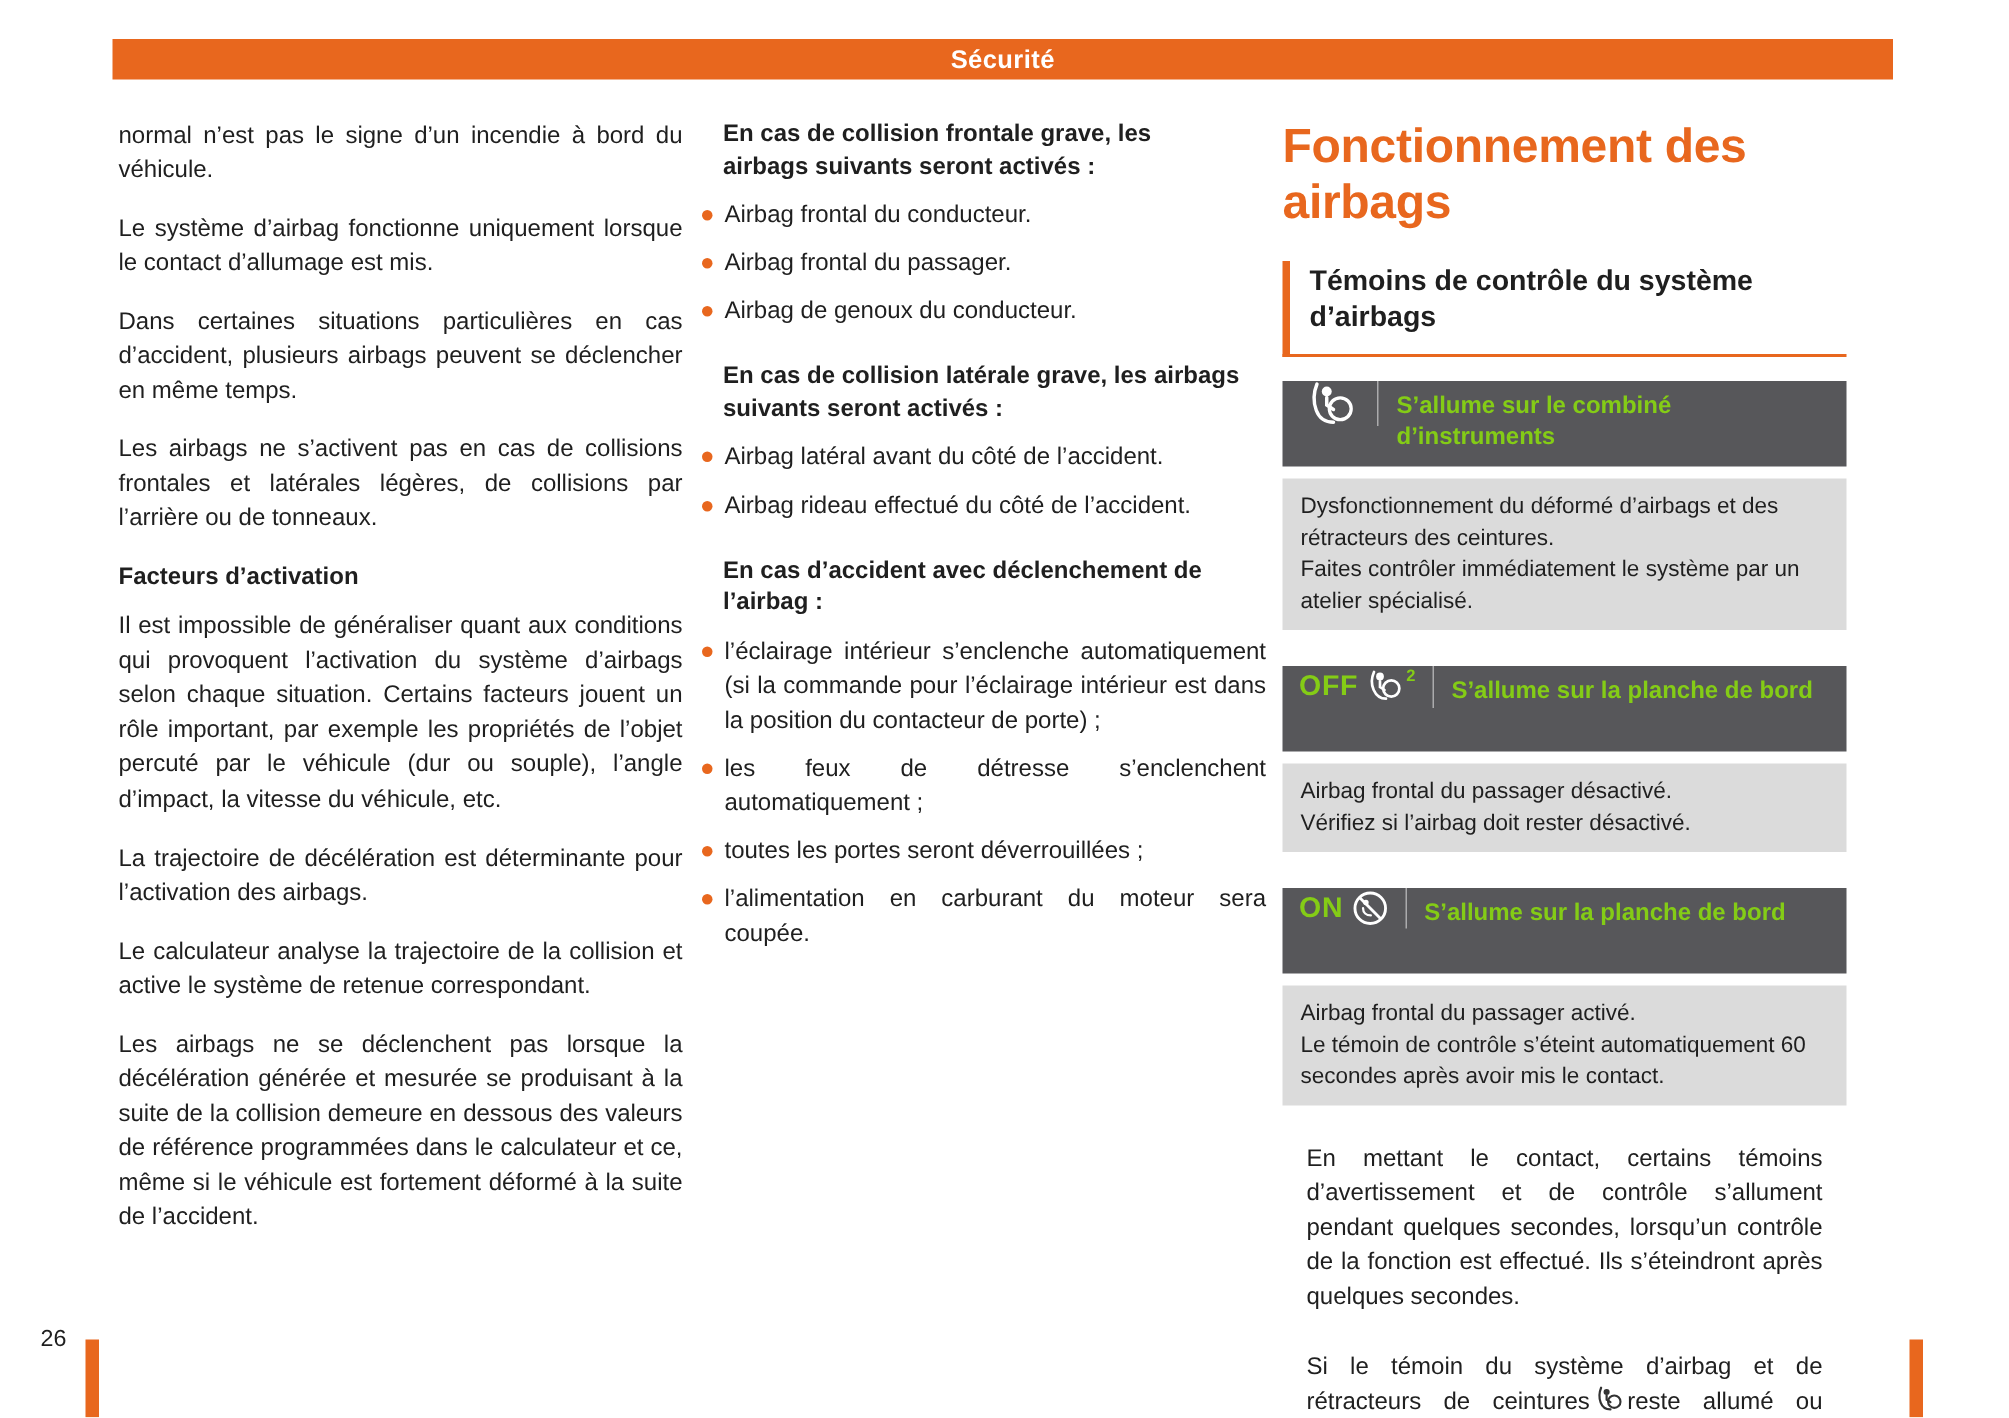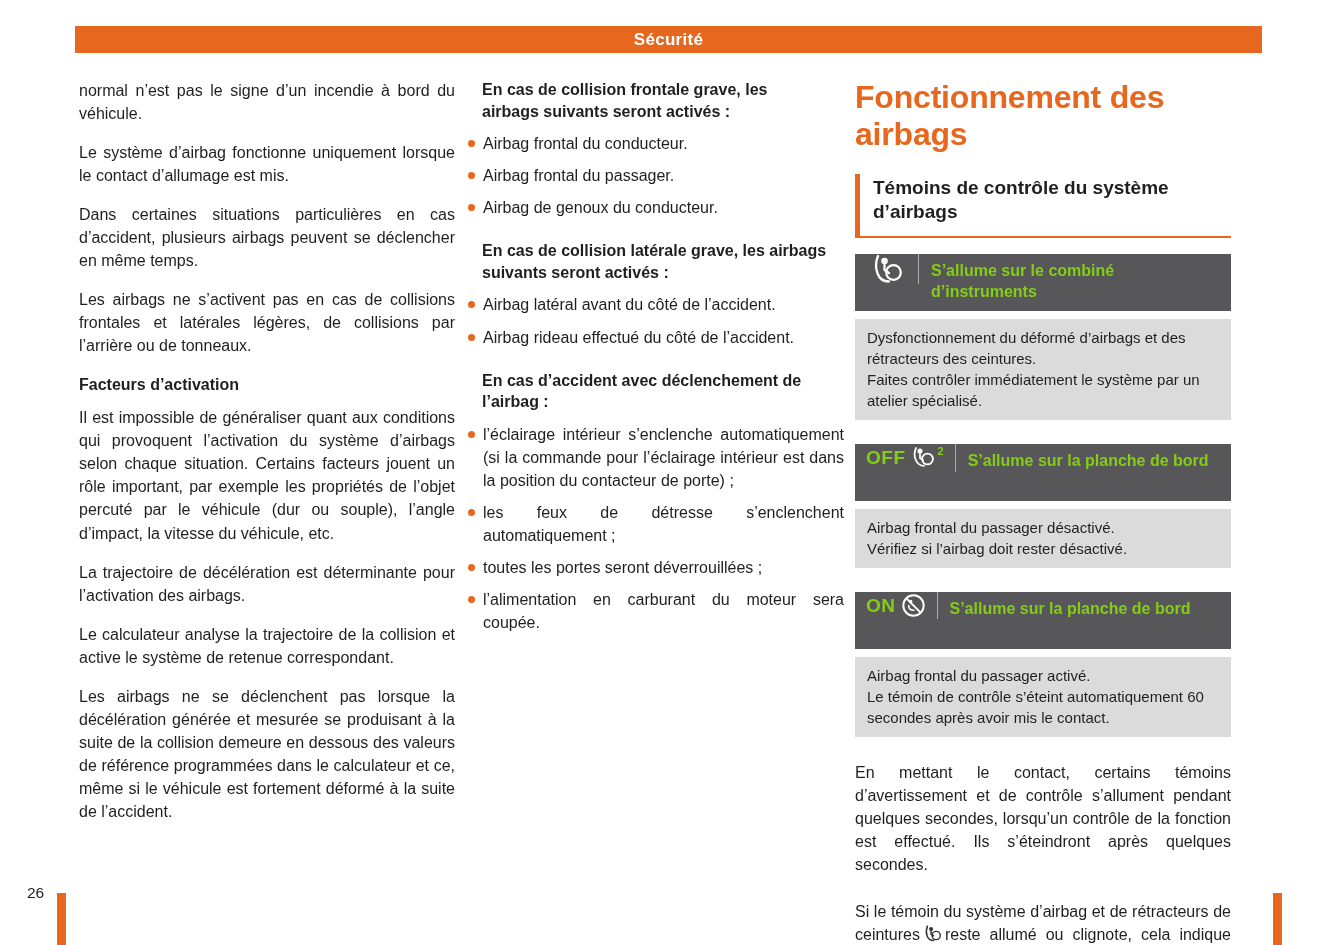--- a/index.html
+++ b/index.html
@@ -48,21 +48,21 @@
   .rc-sub + .itable{margin-top:16px;}
   .itable-header{background:var(--thead);color:#84cc16;display:flex;align-items:flex-start;min-height:57px;}
   .itable-iconcell{
     display:flex;align-items:center;justify-content:center;gap:5px;
     padding:0 11px;border-right:1px solid rgba(255,255,255,.5);min-width:64px;
   }
   .itable-label{font-weight:700;font-size:19px;letter-spacing:.5px;}
   .sub2{font-size:11px;font-weight:700;align-self:flex-end;margin:0 0 12px -3px;}
   .itable-headtext{flex:1;display:flex;align-items:center;padding:7px 12px;font-weight:700;font-size:16px;line-height:1.3;}
   .itable-body{background:var(--tbody);margin-top:8px;padding:8px 12px 9px;font-size:15px;line-height:1.4;}
-  .rc p{margin:24px 0 0;text-align:justify;}
+  .rc p{margin:24px 16px 0;text-align:justify;}
   .inline-icon{display:inline-block;vertical-align:-2px;margin:0 3px;}
 
   .page-number{position:absolute;left:27px;top:884px;font-size:15.5px;}
   .edge-tab{position:absolute;width:9px;height:52px;top:893px;background:var(--accent);}
   .edge-tab.left{left:57px;}
   .edge-tab.right{left:1273px;}
 </style>
 </head>
 <body>
 

